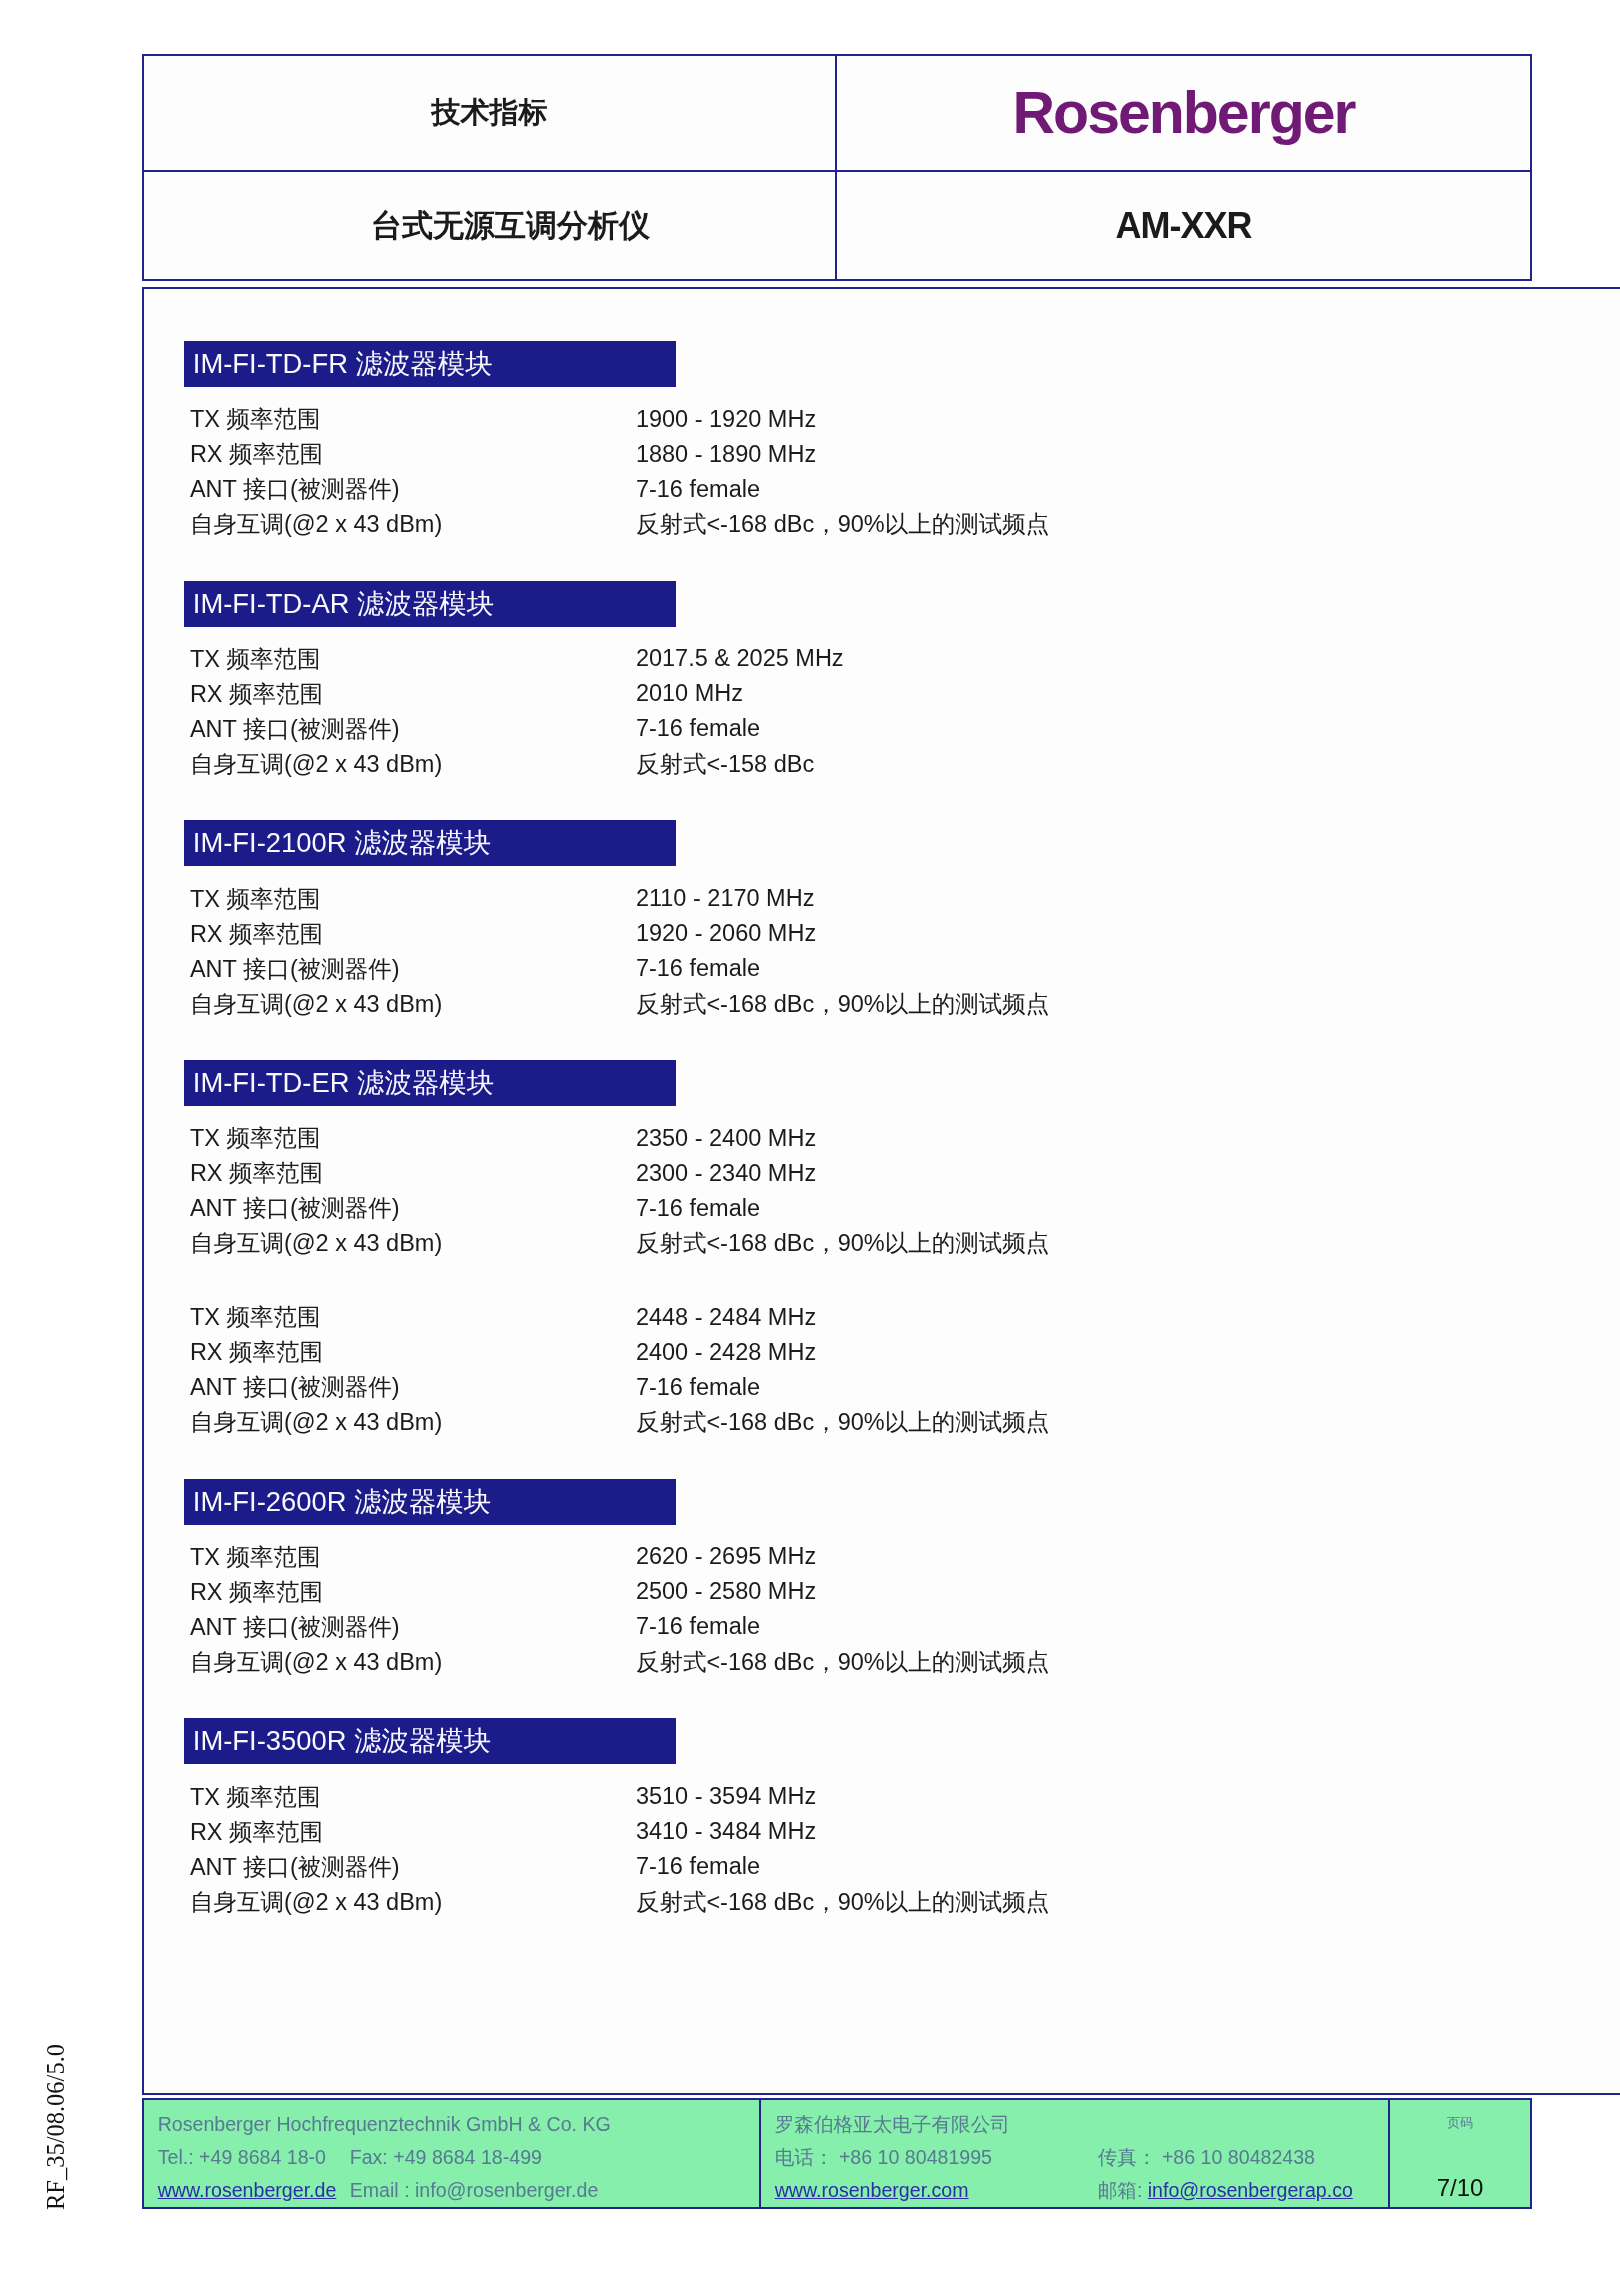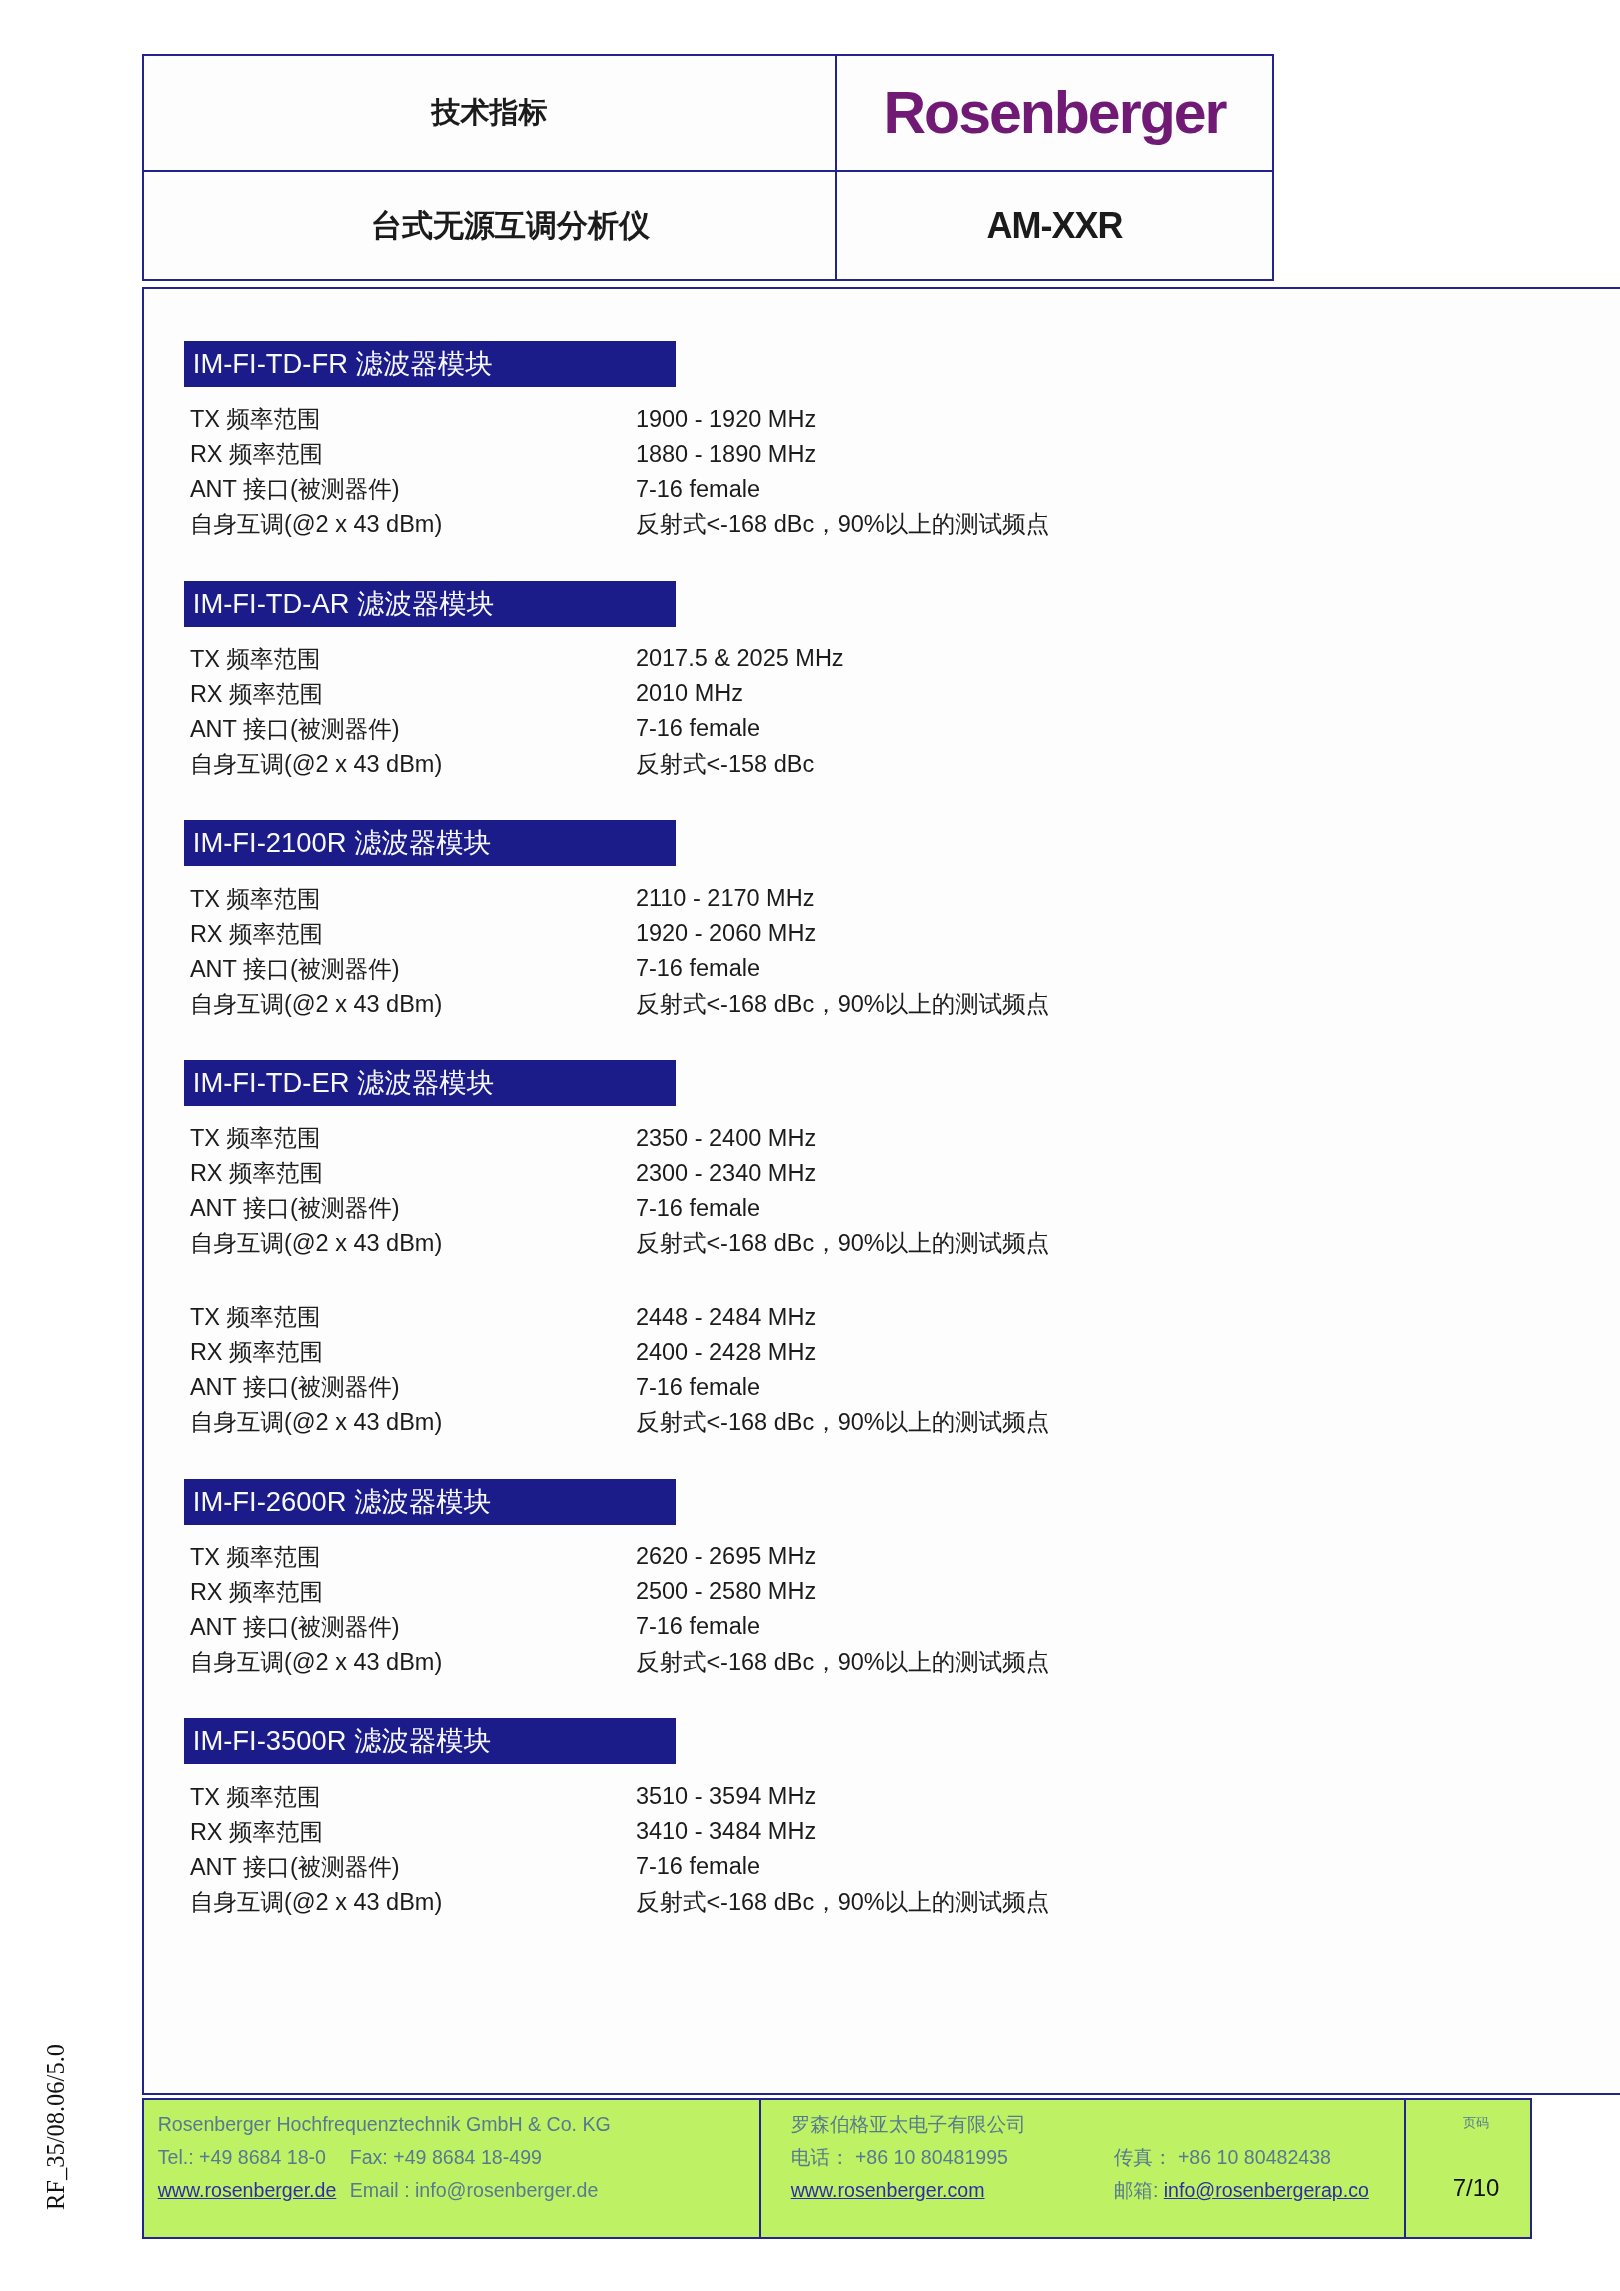--- a/index.html
+++ b/index.html
@@ -4,21 +4,21 @@
 <style>
   html,body { margin:0; padding:0; background:#e8e8e8; }
   .page {
     position:relative; width:1620px; height:2292px; background:#ffffff;
     font-family:"Liberation Sans","DejaVu Sans",sans-serif; color:#1b1b1b;
     overflow:hidden; margin:0 auto;
   }
 
   
   .header-table {
-    position:absolute; left:142px; top:54px; width:1132px; height:227px;
+    position:absolute; left:142px; top:54px; width:1390px; height:227px;
     display:grid; grid-template-columns:693px 1fr; grid-template-rows:116px 1fr;
     border:2px solid #23238c; box-sizing:border-box; background:#fdfdfe;
   }
   .cell { display:flex; align-items:center; justify-content:center; box-sizing:border-box; }
   .c-title    { border-right:2px solid #23238c; border-bottom:2px solid #23238c; font-size:29px; font-weight:bold; }
   .c-brand    { border-bottom:2px solid #23238c; }
   .c-subtitle { border-right:2px solid #23238c; font-size:31px; font-weight:bold;padding-left:42px; }
   .c-model    { font-size:36px; font-weight:bold; letter-spacing:-1px; }
   .brand-mark { font-size:59px; font-weight:bold; color:#701a75; letter-spacing:-2px; }
 
@@ -34,24 +34,24 @@
     font-size:27.4px; line-height:46px; padding-left:8.8px; box-sizing:border-box;
     white-space:nowrap;
   }
   .spec-rows { margin-top:14.7px; padding-left:5.9px; }
   .spec-row  { display:flex; height:35px; align-items:center; font-size:23.5px; }
   .spec-label{ width:446px; flex:0 0 446px; }
   .spec-value{ white-space:nowrap; }
 
   
   .footer-table {
-    position:absolute; left:142px; top:2098px; width:1390px; height:141px;
+    position:absolute; left:142px; top:2098px; width:1390px; height:111px;
     border:2px solid #23238c; box-sizing:border-box;
     display:grid; grid-template-columns:617px 629px 1fr;
-    color:#567a91; font-size:19.6px; background:#bef264;gap:16px;
+    color:#567a91; font-size:19.6px; background:#86efac;
   }
   .f-col { padding:7.8px 0 0 13.7px; box-sizing:border-box; }
   .f-de, .f-cn { border-right:2px solid #23238c; }
   .f-line { height:33px; line-height:33px; white-space:nowrap; }
   .f-item1 { display:inline-block; width:192px; }
   .f-cn .f-item1 { width:323px; }
   .f-link { color:#2d2da8; text-decoration:underline; cursor:pointer; }
   .f-page { padding-left:0; text-align:center; }
   .f-page-label { font-size:13px; height:29px; line-height:29px; }
   .f-page-num   { margin-top:37px; font-size:24px; color:#111111; }

